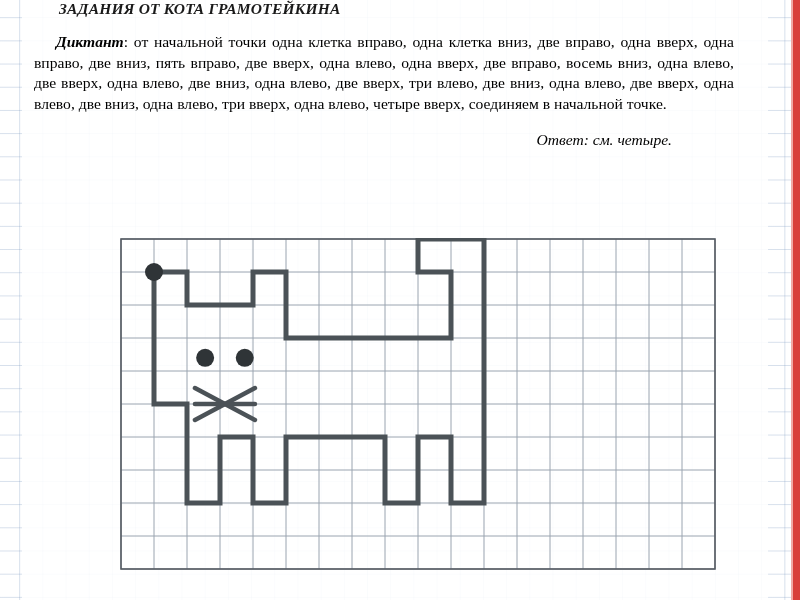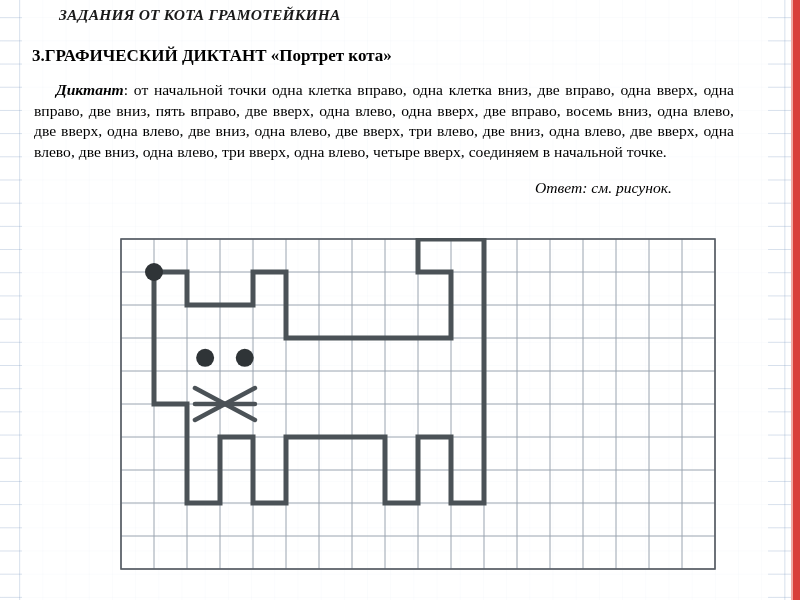--- a/index.html
+++ b/index.html
@@ -60,21 +60,21 @@
     left: 22px;
     top: 0px;
     width: 746px;
     height: 600px;
     background: rgba(255,255,255,0.88);
   }
 
   #content {
     position: absolute;
     left: 34px;
-    top: 6px;
+    top: 0;
     width: 740px;
   }
 
   .header-title {
     font-family: "Liberation Serif", serif;
     font-weight: bold;
     font-style: italic;
     font-size: 15.5px;
     letter-spacing: 0.2px;
     color: #1a1a1a;
@@ -136,27 +136,26 @@
 
   <div id="graph-bg"></div>
   <div id="sheet"></div>
   <div id="red-edge-inner"></div>
   <div id="red-edge"></div>
 
   <div id="content">
 
     <div class="header-title">ЗАДАНИЯ ОТ КОТА ГРАМОТЕЙКИНА</div>
 
-    <div class="task-title">3.ГРАФИЧЕСКИЙ ДИКТАНТ «Портрет кота»</div>
 
     <p class="dictation">
       <span class="first-line-indent"></span><span class="lead">Диктант</span><span>: </span><span>от начальной точки одна клетка вправо, одна клетка вниз, две вправо, одна вверх, одна вправо, две вниз, пять вправо, две вверх, одна влево, одна вверх, две вправо, восемь вниз, одна влево, две вверх, одна влево, две вниз, одна влево, две вверх, три влево, две вниз, одна влево, две вверх, одна влево, две вниз, одна влево, три вверх, одна влево, четыре вверх, соединяем в начальной точке.</span>
     </p>
 
-    <p class="answer">Ответ: см. рисунок.</p>
+    <p class="answer">Ответ: см. четыре.</p>
   </div>
 
   <div id="figure">
     <svg id="cat-svg" width="596" height="332" viewBox="0 0 596 332">
       <g id="grid-lines">
           <line x1="1" y1="1" x2="1" y2="331" stroke="#9aa4b0" stroke-width="1"></line>
           <line x1="34" y1="1" x2="34" y2="331" stroke="#9aa4b0" stroke-width="1"></line>
           <line x1="67" y1="1" x2="67" y2="331" stroke="#9aa4b0" stroke-width="1"></line>
           <line x1="100" y1="1" x2="100" y2="331" stroke="#9aa4b0" stroke-width="1"></line>
           <line x1="133" y1="1" x2="133" y2="331" stroke="#9aa4b0" stroke-width="1"></line>

